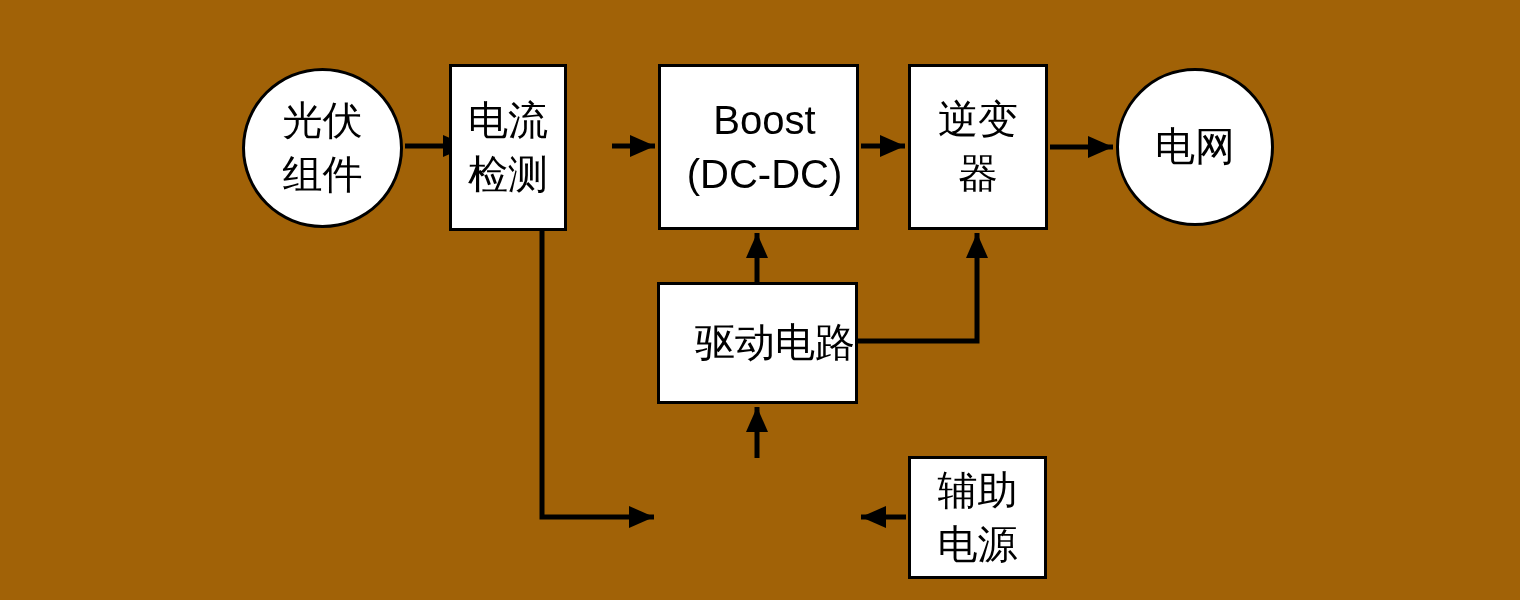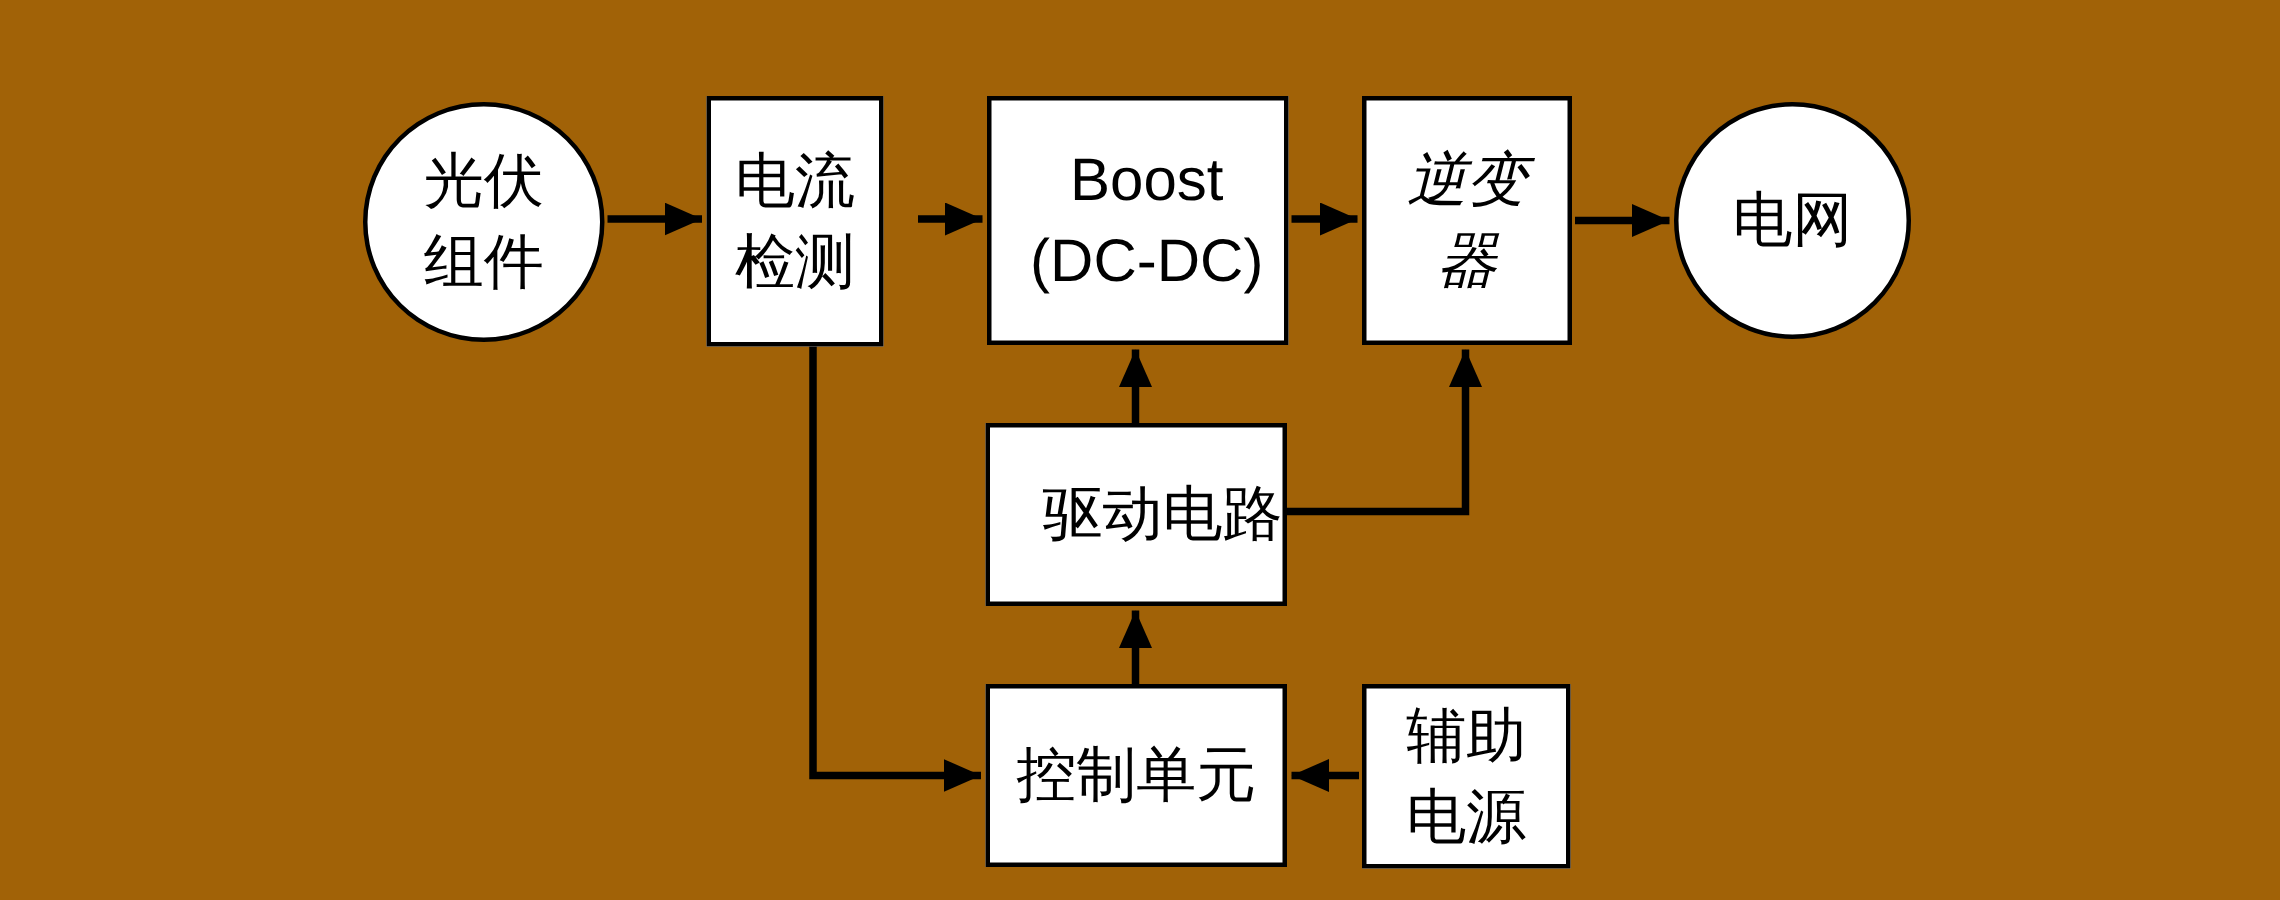--- a/index.html
+++ b/index.html
@@ -46,23 +46,23 @@
     border-radius: 50%;
   }
   .node .label {
     display: block;
   }
   .latin {
     font-family: "Liberation Sans", sans-serif;
   }
   .node-pv        { left: 242px;  top: 68px;  width: 161px; height: 160px; }
   .node-grid      { left: 1116px; top: 68px;  width: 158px; height: 158px; }
-  .node-current   { left: 471px;  top: 64px;  width: 118px; height: 167px; }
+  .node-current   { left: 449px;  top: 64px;  width: 118px; height: 167px; }
   .node-boost     { left: 658px;  top: 64px;  width: 201px; height: 166px; padding-left: 12px; }
-  .node-inverter  { left: 908px;  top: 64px;  width: 140px; height: 166px; font-style: italic; }
+  .node-inverter  { left: 908px;  top: 64px;  width: 140px; height: 166px; }
   .node-drive     { left: 657px;  top: 282px; width: 201px; height: 122px; justify-content: flex-end; }
   .node-control   { left: 657px;  top: 456px; width: 201px; height: 122px; }
   .node-aux       { left: 908px;  top: 456px; width: 139px; height: 123px; }
 </style>
 </head>
 <body>
 
 <div class="canvas">
 
   <svg class="arrow-layer" viewBox="0 0 1520 600" xmlns="http://www.w3.org/2000/svg">
@@ -103,22 +103,19 @@
   </div>
 
   <div class="node ellipse node-grid">
     <span class="label">电网</span>
   </div>
 
   <div class="node node-drive">
     <span class="label">驱动电路</span>
   </div>
 
-  <div class="node node-control">
-    <span class="label">控制单元</span>
-  </div>
 
   <div class="node node-aux">
     <span class="label">辅助
 电源</span>
   </div>
 
 </div>
 
 </body></html>

